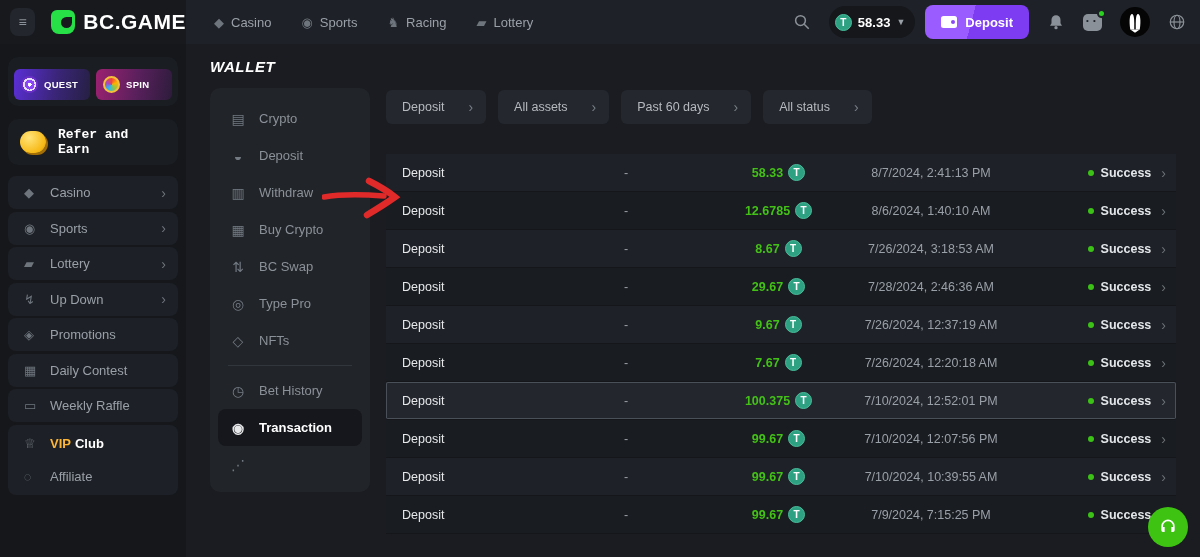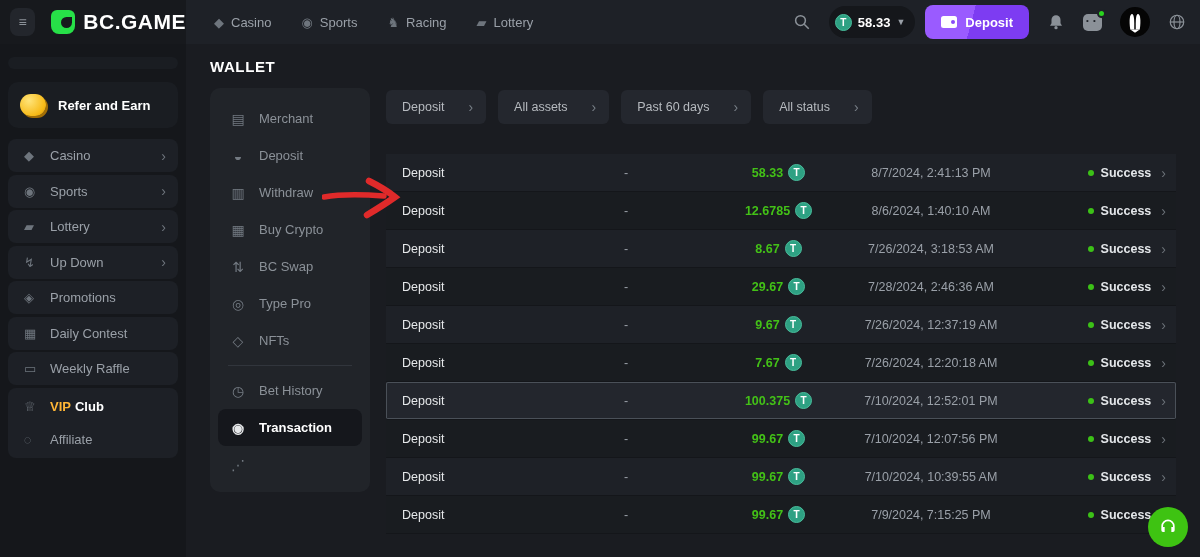--- a/index.html
+++ b/index.html
@@ -64,36 +64,36 @@
   .wheel { width:17px; height:17px; border-radius:50%; flex:0 0 auto; border:2px solid #f3c13a;
            background:conic-gradient(#f44336,#ffb300,#8bc34a,#29b6f6,#ab47bc,#f44336); }
   .recharge-btn { margin-top:6px; height:29px; border-radius:6px; display:flex; align-items:center; gap:12px;
                   padding-left:14px; color:#fff; font-weight:bold; font-size:11px; letter-spacing:.4px; cursor:pointer;
                   background:linear-gradient(95deg,#0e9d4e 0%,#11573a 55%,#15322a 100%); }
   .blob { width:14px; height:16px; border-radius:45%; background:#3ae85e; box-shadow:inset 0 -3px 0 #1da83c; }
   .refer-group { background:#1a1d22; border-radius:10px; height:46px; display:flex; align-items:center;
                  gap:12px; padding:0 12px; margin-bottom:11px; cursor:pointer; }
   .coin { width:26px; height:22px; border-radius:50% / 60%; flex:0 0 auto;
           background:radial-gradient(circle at 35% 30%,#ffe47a,#f7b915 70%,#c98a06); box-shadow:2px 2px 0 #a36e05; }
-  .refer-tx { font-weight:bold; font-size:13px; color:#fff; }
+  .refer-tx { font-weight:bold; font-size:13px; color:#fff;font-family:Liberation Mono, monospace; }
   .side-item { height:33px; background:#1d2026; border-radius:8px; margin-bottom:2.5px; display:flex;
                align-items:center; padding:0 12px 0 16px; color:#9aa0a8; font-size:13px; cursor:pointer; }
   .side-item .ic { width:26px; color:#6e757d; font-size:13px; flex:0 0 auto; }
   .side-item .chev { margin-left:auto; color:#6e757d; font-size:14px; }
   .vip-group { background:#1d2026; border-radius:8px; padding:2px 0; }
   .vip-row { height:33px; display:flex; align-items:center; padding:0 12px 0 16px; cursor:pointer; }
   .vip-row .ic { width:26px; color:#6e757d; font-size:13px; }
   .vip-acc { color:#ffb636; font-weight:bold; }
   .vip-rest { color:#fff; font-weight:bold; margin-left:4px; }
   .aff-tx { color:#9aa0a8; }
 
   
   .content { position:absolute; left:186px; top:44px; right:0; bottom:0; background:#1a1c21; }
   .wallet-title { position:absolute; left:24px; top:14px; font-size:15px; font-weight:800;
-                  letter-spacing:.6px; color:#fff; }
+                  letter-spacing:.6px; color:#fff;font-style:italic; }
   .wallet-panel { position:absolute; left:24px; top:44px; width:160px; height:404px; background:#212429;
                   border-radius:10px; padding:12px 8px; }
   .wmenu-item { height:37px; display:flex; align-items:center; gap:13px; padding-left:12px;
                 color:#8b9198; font-size:13px; border-radius:8px; cursor:pointer; }
   .wmenu-item .ic { width:16px; text-align:center; color:#737a82; font-size:14px; }
   .wmenu-item.active { background:#15171c; color:#fff; font-weight:bold; }
   .wmenu-item.active .ic { color:#e6e8ea; }
   .wdivider { height:1px; background:#31353c; margin:6px 10px; }
 
   .filters { position:absolute; left:200px; top:46px; display:flex; gap:12px; }
@@ -194,20 +194,30 @@
       <svg class="globe" viewBox="0 0 24 24">
         <circle cx="12" cy="12" r="9"></circle>
           <ellipse cx="12" cy="12" rx="4" ry="9"></ellipse>
           <line x1="3" y1="12" x2="21" y2="12"></line>
       </svg>
     </div>
   </div>
 
   <div class="sidebar">
     <div class="bonus-group">
+      <div class="qs-row">
+        <div class="badge badge-quest">
+          <span class="target"></span>
+          <span>QUEST</span>
+        </div>
+        <div class="badge badge-spin">
+          <span class="wheel"></span>
+          <span>SPIN</span>
+        </div>
+      </div>
     </div>
 
     <div class="refer-group">
       <span class="coin"></span>
       <span class="refer-tx">Refer and Earn</span>
     </div>
 
     <div>
 
         <div class="side-item">
@@ -267,21 +277,21 @@
   </div>
 
   <div class="content">
     <div class="wallet-title">WALLET</div>
 
     <div class="wallet-panel">
       <div>
 
           <div class="wmenu-item">
             <span class="ic">▤</span>
-            <span>Merchant</span>
+            <span>Crypto</span>
           </div>
 
           <div class="wmenu-item">
             <span class="ic">◒</span>
             <span>Deposit</span>
           </div>
 
           <div class="wmenu-item">
             <span class="ic">▥</span>
             <span>Withdraw</span>

